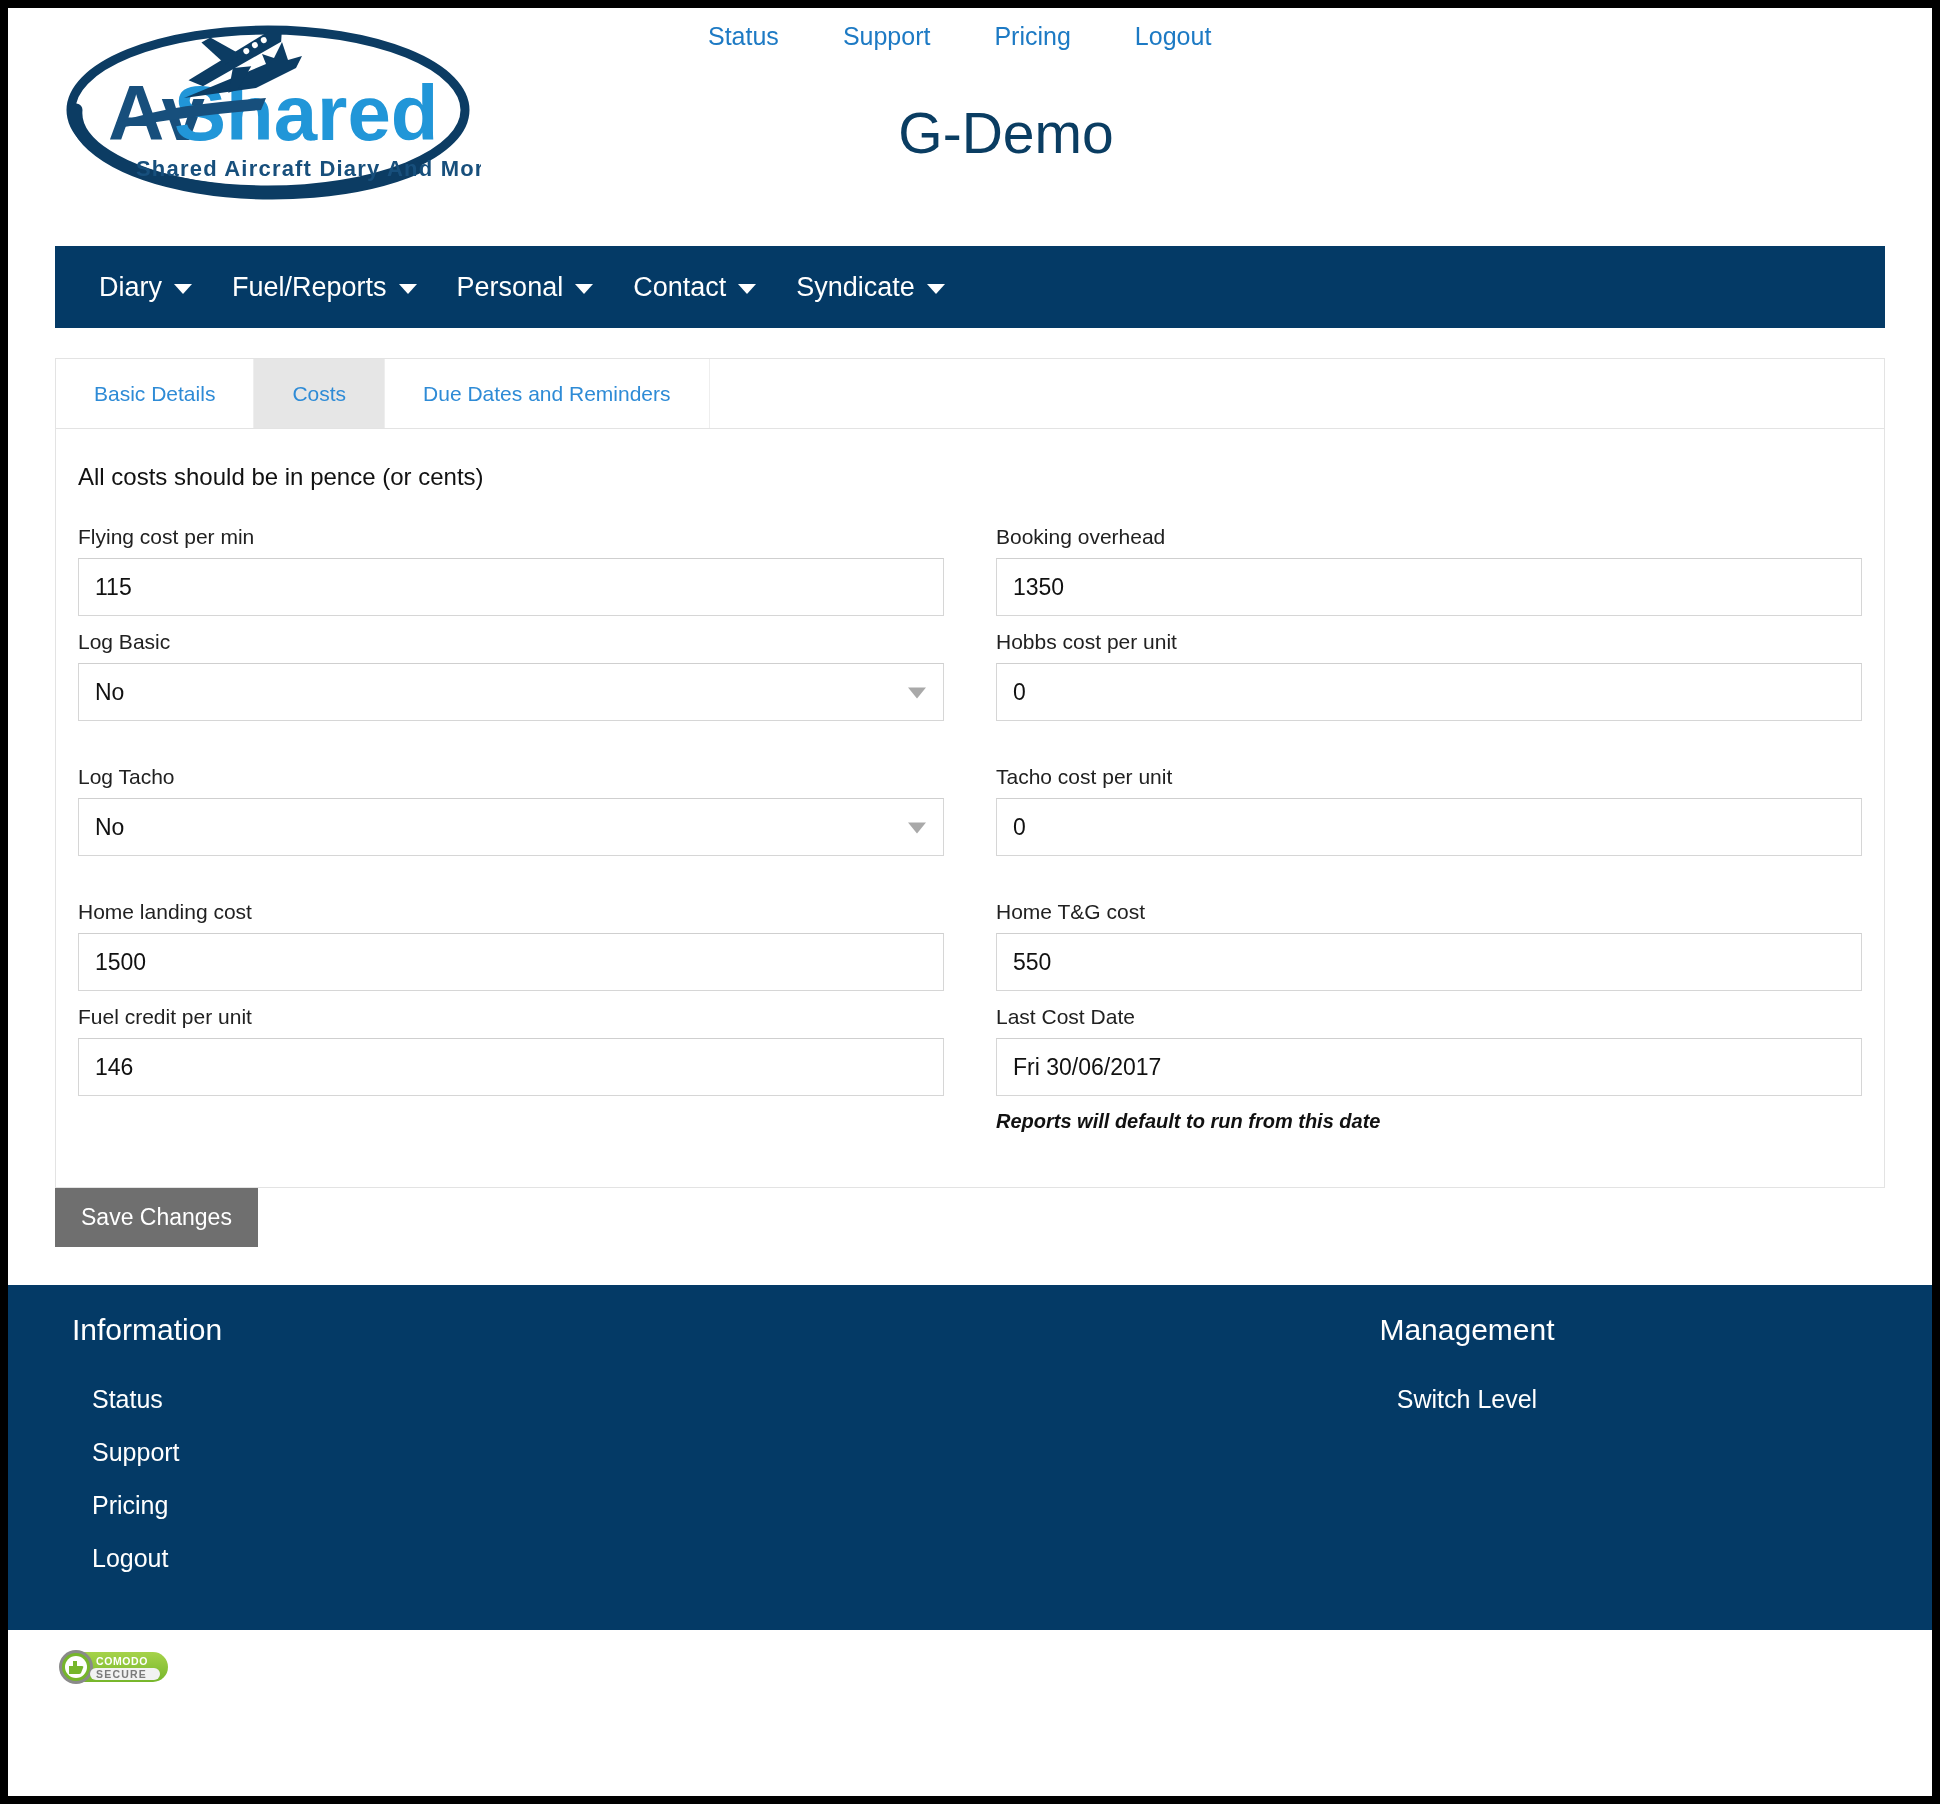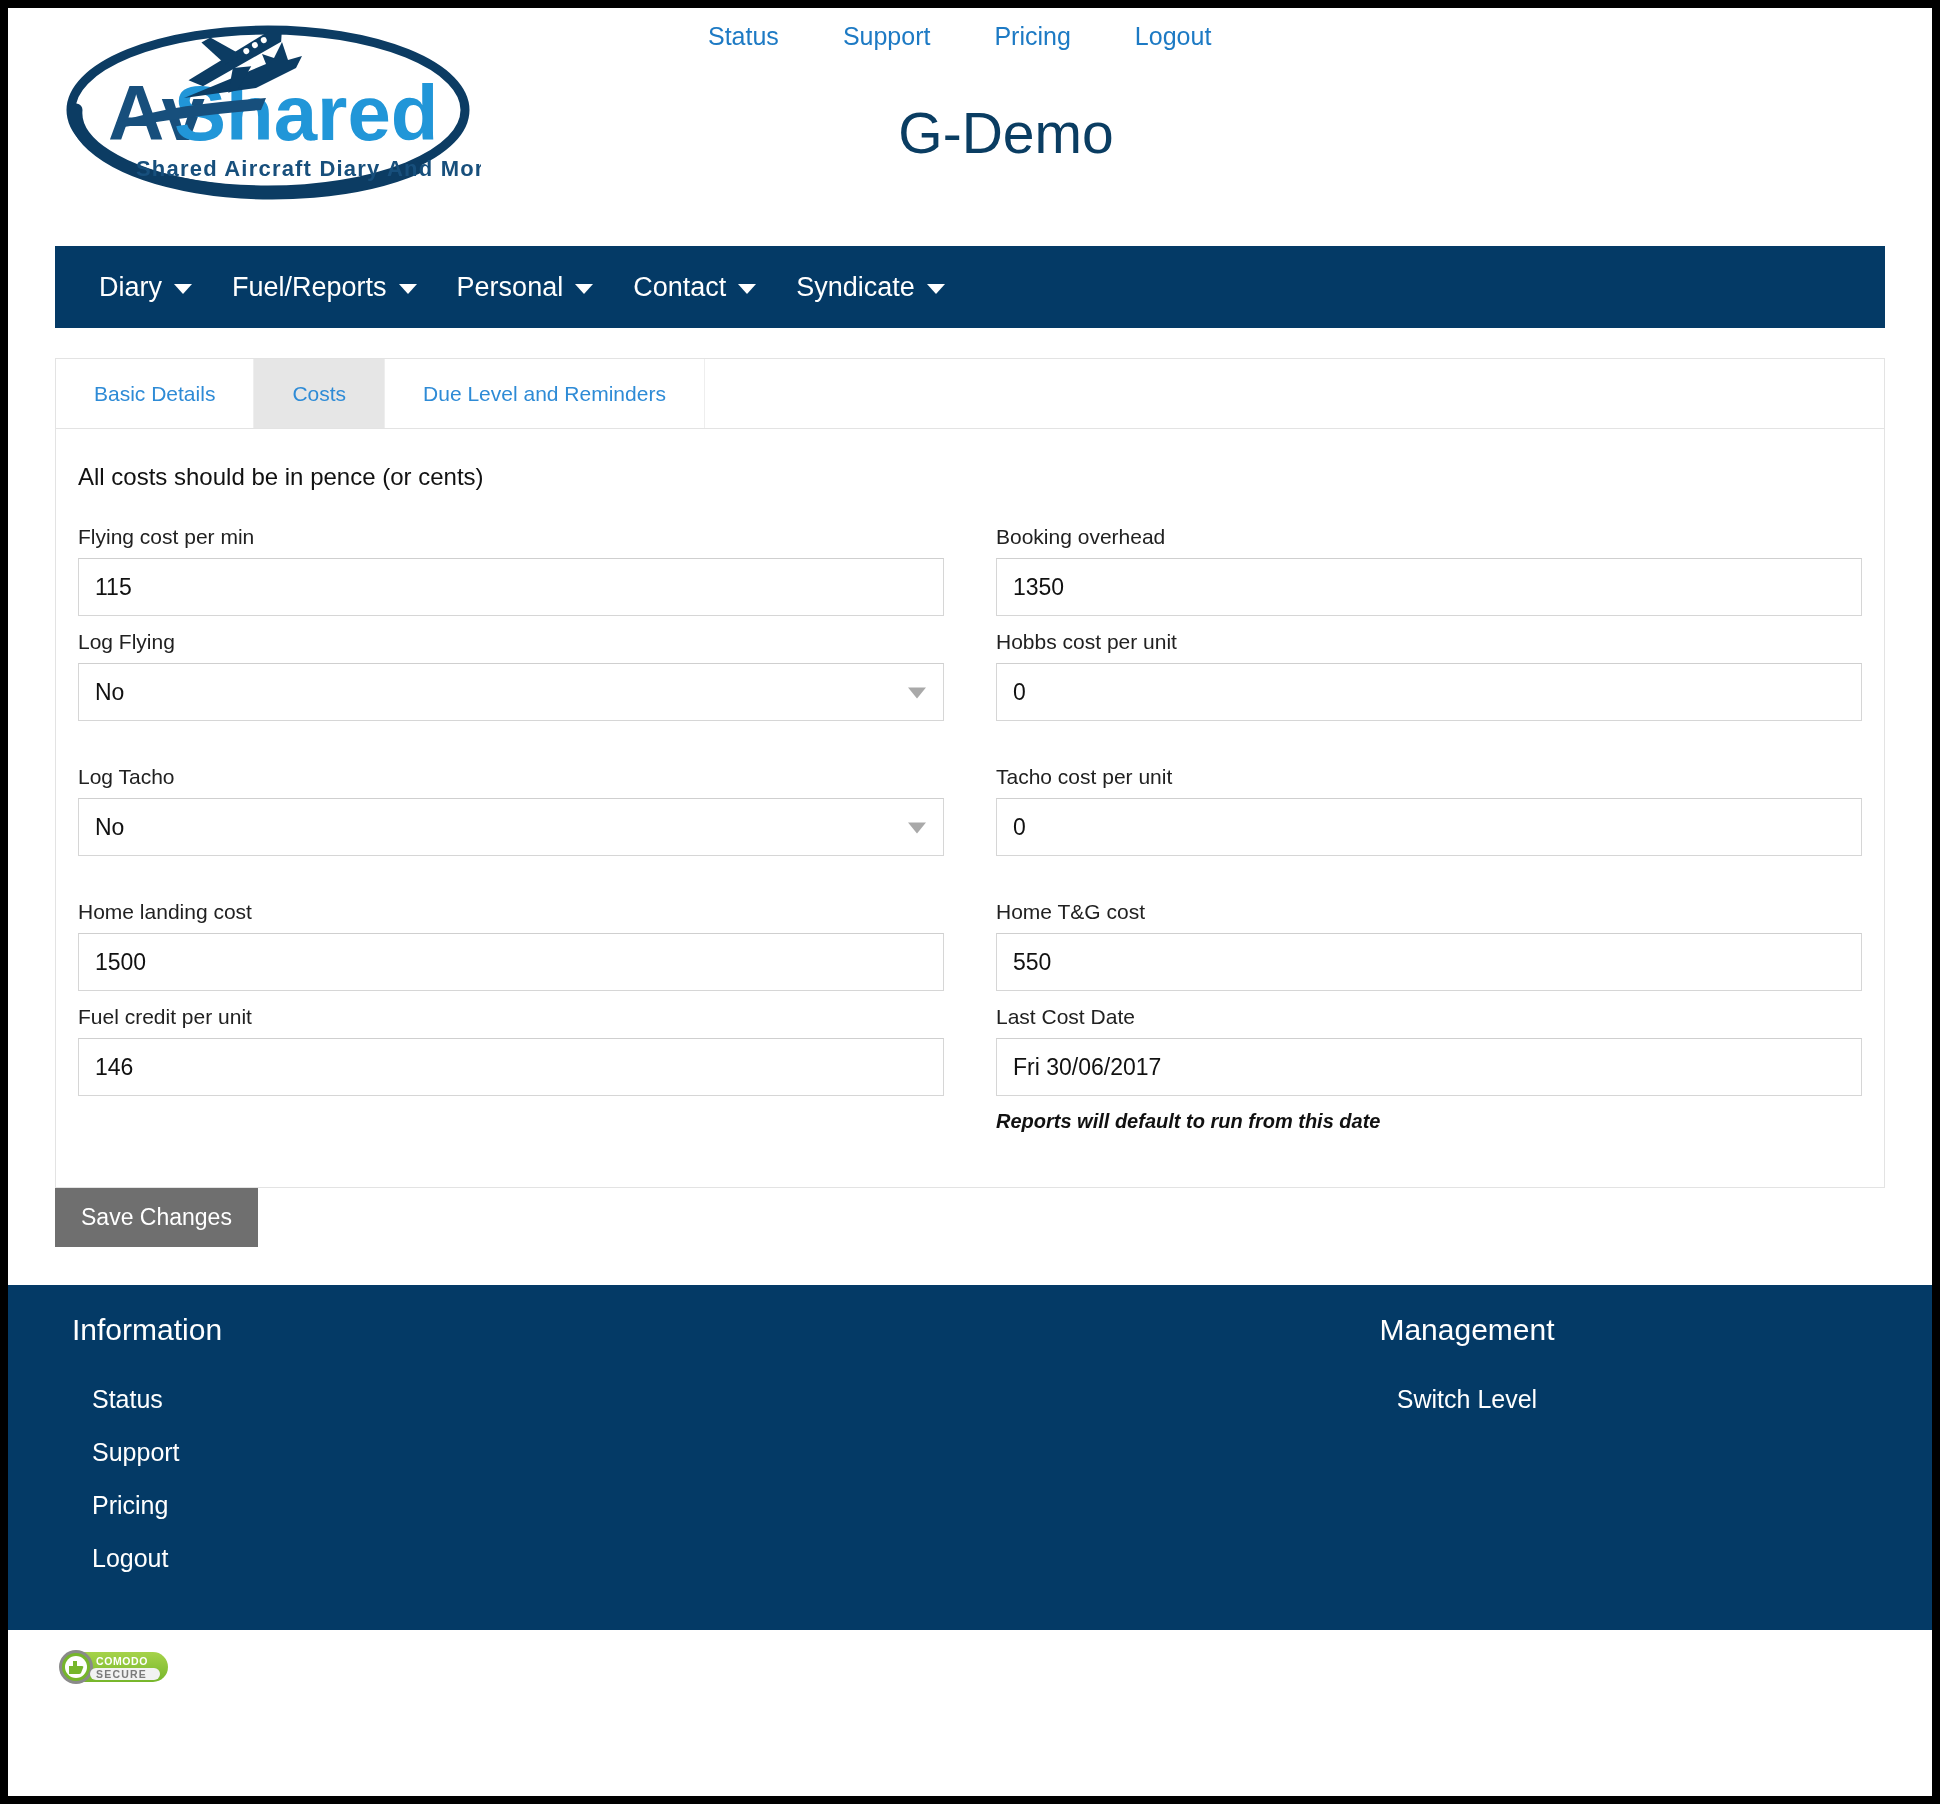--- a/index.html
+++ b/index.html
@@ -299,37 +299,37 @@
         <span>Syndicate</span>
         <span class="caret"></span>
       </div>
     </div>
 
     <div class="panel">
 
       <div class="tabs">
         <div class="tab">Basic Details</div>
         <div class="tab active">Costs</div>
-        <div class="tab">Due Level and Reminders</div>
+        <div class="tab">Due Dates and Reminders</div>
       </div>
 
       <div class="panel-body">
         <div class="hint">All costs should be in pence (or cents)</div>
 
         <div class="form-grid">
 
           <div class="col">
 
             <div class="field">
               <label class="field-label">Flying cost per min</label>
               <input class="control" type="text" value="115" style="">
             </div>
 
             <div class="field">
-              <label class="field-label">Log Flying</label>
+              <label class="field-label">Log Basic</label>
               <div class="select-wrap">
                 <select class="control">
                   <option>No</option>
                 </select>
                 <span class="select-arrow"></span>
               </div>
             </div>
 
             <div class="spacer-sm"></div>
 

